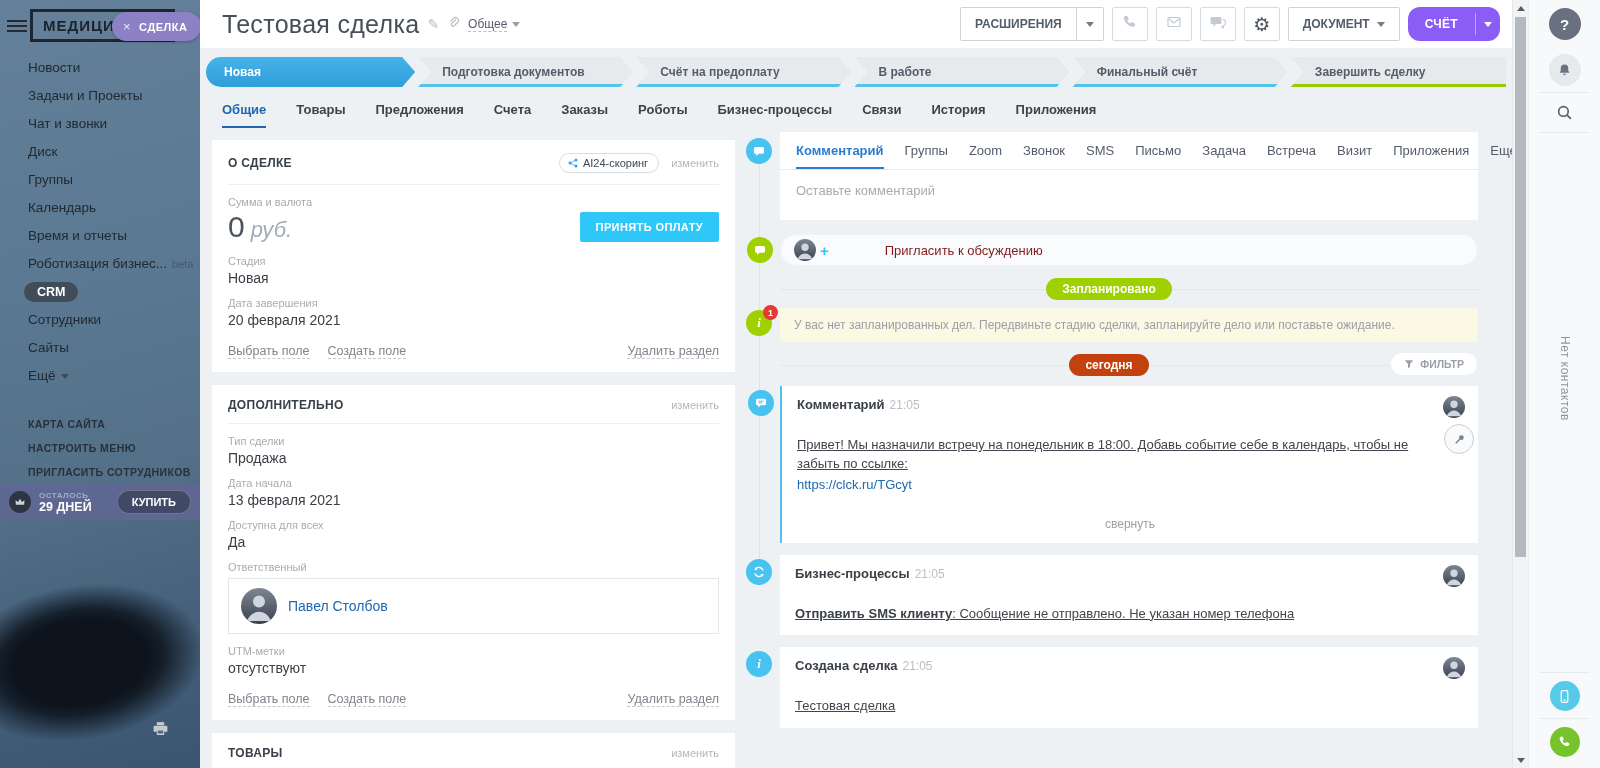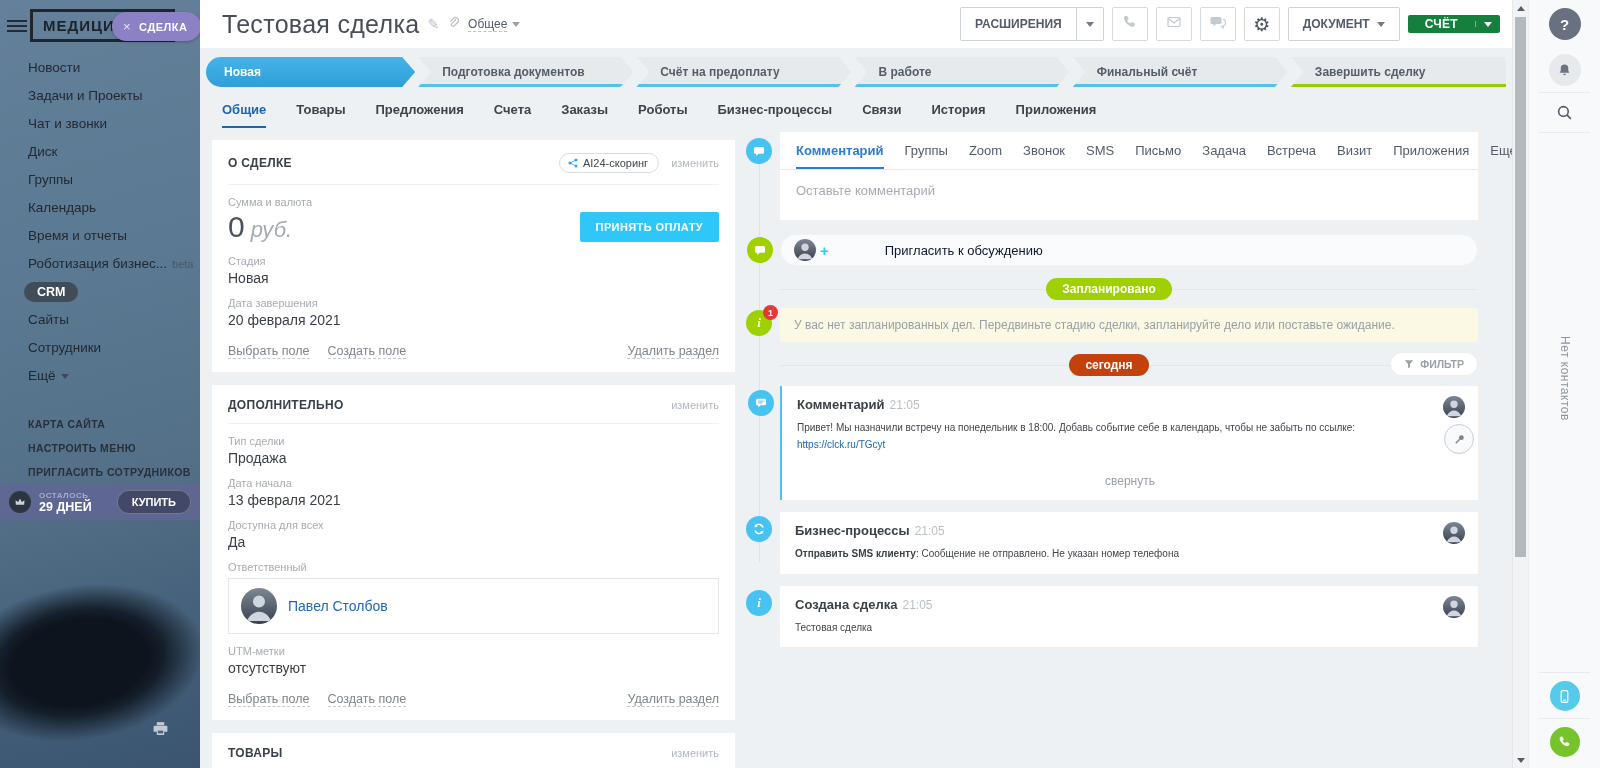--- a/index.html
+++ b/index.html
@@ -46,21 +46,21 @@
   .actions { margin-left:auto; display:flex; align-items:center; gap:8px; }
   .btn-split { display:flex; align-items:stretch; border:1px solid #ccd3d9; border-radius:2px; height:34px; background:#fff; cursor:pointer; }
   .btn-split .lbl { padding:0 14px; font-size:12px; font-weight:bold; color:#535c69; display:flex; align-items:center; }
   .btn-split .sep { width:1px; background:#ccd3d9; }
   .btn-split .car { width:26px; display:flex; align-items:center; justify-content:center; }
   .icon-btn { width:36px; height:34px; border:1px solid #d5dbe0; border-radius:2px; background:#fff;
     display:flex; align-items:center; justify-content:center; color:#c3cad1; cursor:pointer; }
   .icon-btn--dark { color:#4c545e; font-size:19px; line-height:1; }
   .btn-doc { display:flex; align-items:center; border:1px solid #ccd3d9; border-radius:2px; height:34px; background:#fff;
     padding:0 14px; font-size:12px; font-weight:bold; color:#535c69; gap:7px; cursor:pointer; }
-  .btn-invoice { display:flex; align-items:stretch; height:18px; background:#15803d; border-radius:2px; cursor:pointer; }
+  .btn-invoice { display:flex; align-items:stretch; height:34px; background:#8b5cf6; border-radius:12px; cursor:pointer; }
   .btn-invoice .lbl { padding:0 17px; display:flex; align-items:center; color:#fff; font-size:12px; font-weight:bold; letter-spacing:.3px; }
   .btn-invoice .sep { width:1px; background:rgba(255,255,255,.45); margin:6px 0; }
   .btn-invoice .car { width:24px; display:flex; align-items:center; justify-content:center; }
   .btn-invoice .caret { border-top-color:#fff; margin:0; }
 
   
   .pipeline { display:flex; gap:3px; height:30px; margin:9px 6px 0; }
   .stage { flex:1; position:relative; background:#e6eaed; display:flex; align-items:center; padding-left:24px;
     font-size:12px; font-weight:bold; color:#545d68; cursor:pointer;
     clip-path:polygon(0 0, calc(100% - 13px) 0, 100% 50%, calc(100% - 13px) 100%, 0 100%, 13px 50%); }
@@ -116,38 +116,38 @@
   .editor-card { position:relative; margin-left:40px; background:#fff; height:88px; }
   .ed-tabs { display:flex; gap:21px; padding:11px 16px 0; font-size:13px; color:#545c69; align-items:baseline; }
   .ed-tab { padding-bottom:9px; cursor:pointer; white-space:nowrap; }
   .ed-tab--active { color:#2b7cd3; border-bottom:2px solid #2b7cd3; font-weight:bold; }
   .ed-tab--more { margin-left:auto; color:#545c69; }
   .ed-div { border-top:1px solid #e8ebee; }
   .ed-ph { padding:13px 16px; font-size:13px; color:#a6abb2; cursor:text; }
   .invite-row { position:relative; margin:14px 0 0 40px; height:32px; background:#fafbfc; border:1px solid #f0f2f4;
     border-radius:16px; display:flex; align-items:center; padding:0 13px; gap:4px; cursor:pointer; }
   .invite-row .plus { color:#2fc7f7; font-weight:bold; font-size:15px; margin-right:7px; }
-  .invite-txt { font-size:13px; color:#0f172a;padding-left:45px; }
+  .invite-txt { font-size:13px; color:#7f1d1d;padding-left:45px; }
   .mid-row { position:relative; margin-top:13px; height:20px; display:flex; justify-content:center; align-items:center; }
   .mid-row::before { content:""; position:absolute; left:40px; right:0; top:50%; border-top:1px solid #e3e7ea; }
   .pill { position:relative; z-index:1; color:#fff; font-size:12px; font-weight:bold; padding:4px 16px; border-radius:12px; }
   .pill--green { background:#9fd000; }
   .pill--cyan { background:#c2410c; cursor:pointer; }
   .notice-row { position:relative; margin:9px 0 0 40px; background:#fbf9e3; border-radius:3px; padding:10px 14px;
     font-size:12px; color:#9aa0a6; }
   .badge-red { position:absolute; top:-5px; right:-6px; min-width:15px; height:15px; background:#e53935; border-radius:8px;
     color:#fff; font-size:9px; font-weight:bold; display:flex; align-items:center; justify-content:center; padding:0 3px; }
   .filter-btn { position:absolute; right:0; top:-3px; background:#fff; border:1px solid #eceff1; border-radius:14px;
     padding:5px 13px; font-size:10.5px; font-weight:bold; color:#9aa1a8; display:flex; align-items:center; gap:6px; cursor:pointer; z-index:1; }
   .entry { position:relative; margin:11px 0 12px 40px; background:#fff; padding:11px 15px 12px; }
   .entry--comment { border-left:2px solid #4fc1ea; }
   .e-h { font-size:13px; }
   .e-title { font-weight:bold; color:#3b4148; }
   .e-time { color:#b9bfc6; font-size:12px; margin-left:5px;margin-top:24px; }
-  .e-body { margin-top:9px; font-size:10px; color:#40454d; line-height:1.45; padding-right:40px; }
+  .e-body { margin-top:24px; font-size:13px; color:#40454d; line-height:1.45; padding-right:40px;text-decoration:underline; }
   .e-link { color:#2068b0; text-decoration:none; cursor:pointer; display:inline-block; margin-top:2px; }
   .e-collapse { text-align:center; font-size:12px; color:#9aa0a7; margin-top:22px; cursor:pointer; }
   .e-avatar { position:absolute; right:13px; top:10px; width:22px; height:22px; }
   .pin-btn { position:absolute; right:4px; top:292px; width:30px; height:30px; border-radius:50%; background:#f8fafb;
     border:1px solid #c9cfd5; display:flex; align-items:center; justify-content:center; color:#7c838b; cursor:pointer; z-index:3; }
 
   
   .vscroll { position:absolute; left:1512px; top:0; width:16px; height:768px; background:#f2f3f4; border-left:1px solid #e4e7ea; }
   .vs-up,.vs-down { position:absolute; left:0; width:16px; height:16px; display:flex; align-items:center; justify-content:center; cursor:pointer; }
   .vs-up { top:0; } .vs-down { bottom:0; }
@@ -185,22 +185,22 @@
   <nav class="menu">
     <div class="menu-item"><span>Новости</span></div>
     <div class="menu-item"><span>Задачи и Проекты</span></div>
     <div class="menu-item"><span>Чат и звонки</span></div>
     <div class="menu-item"><span>Диск</span></div>
     <div class="menu-item"><span>Группы</span></div>
     <div class="menu-item"><span>Календарь</span></div>
     <div class="menu-item"><span>Время и отчеты</span></div>
     <div class="menu-item"><span>Роботизация бизнес...</span><span class="beta">beta</span></div>
     <div class="menu-item menu-item--active"><span class="pill">CRM</span></div>
+    <div class="menu-item"><span>Сотрудники</span></div>
     <div class="menu-item"><span>Сайты</span></div>
-    <div class="menu-item"><span>Сотрудники</span></div>
     <div class="menu-item"><span>Ещё</span><span class="caret" style="border-top-color:#3c4a5b;"></span></div>
   </nav>
   <div class="side-links">
     <div class="side-link">КАРТА САЙТА</div>
     <div class="side-link">НАСТРОИТЬ МЕНЮ</div>
     <div class="side-link">ПРИГЛАСИТЬ СОТРУДНИКОВ</div>
   </div>
   <div class="license">
     <span class="crown-c">
       <svg width="12" height="12" viewBox="0 0 16 16" fill="currentColor">

